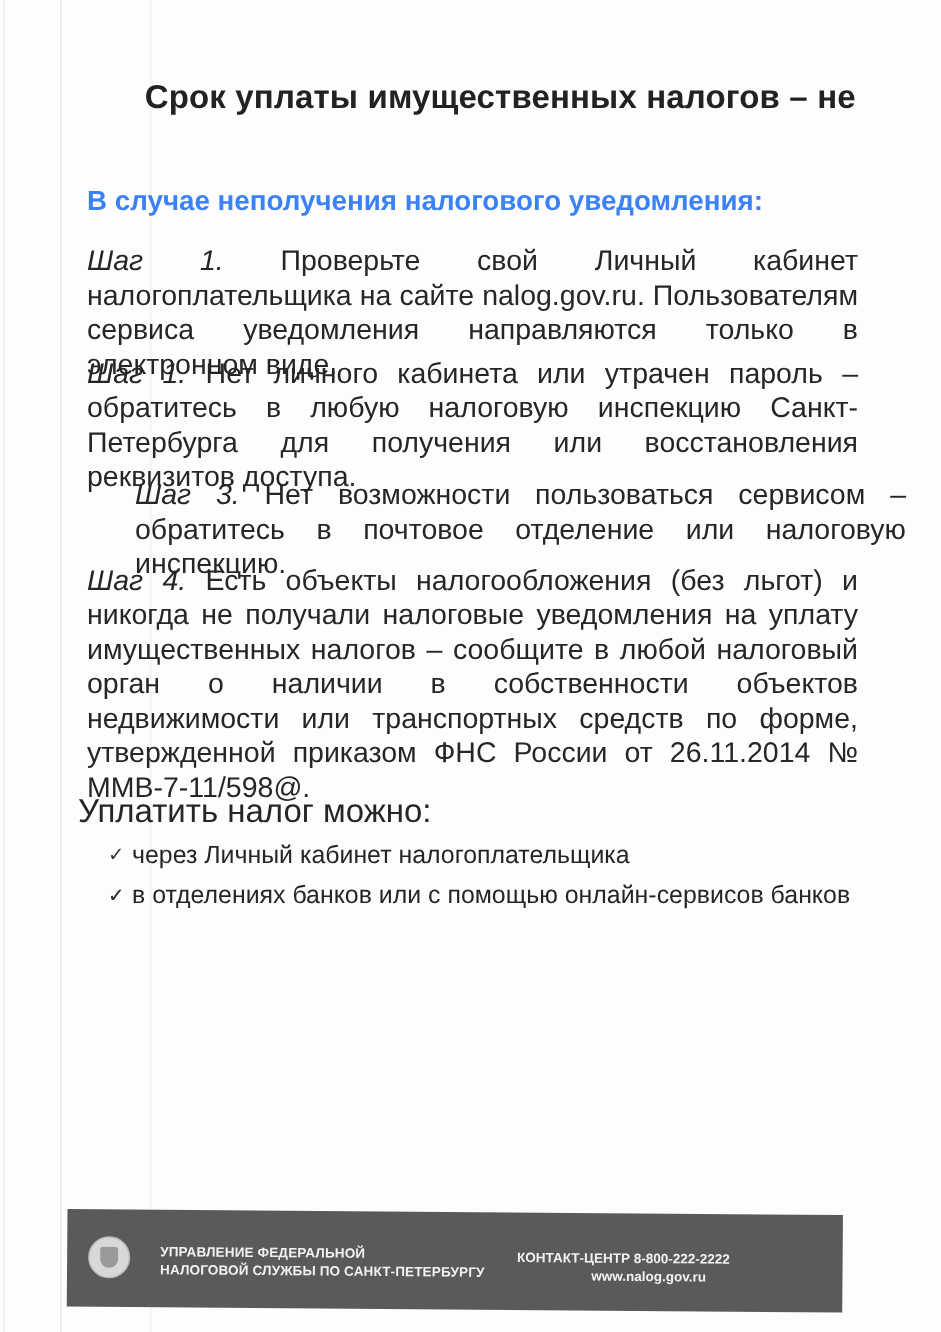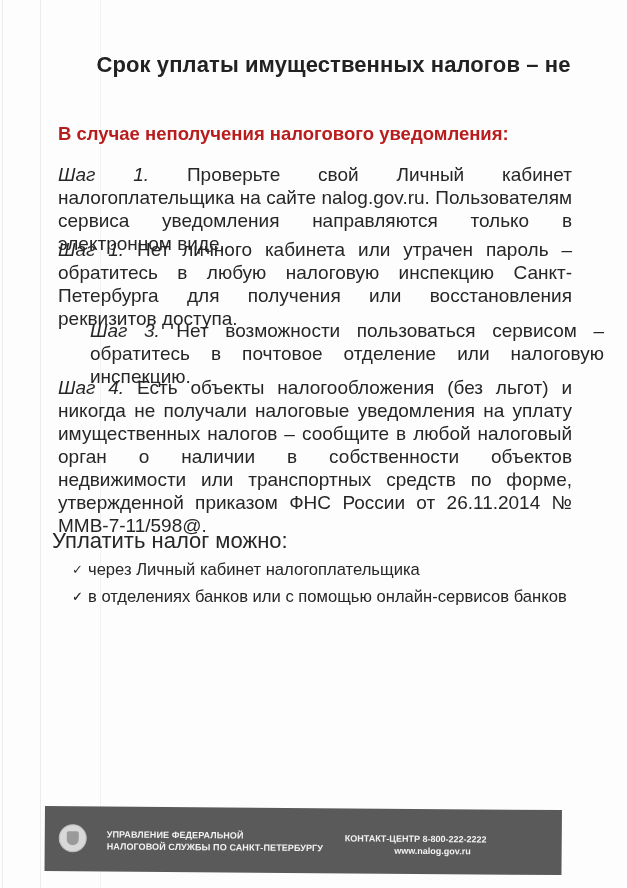--- a/index.html
+++ b/index.html
@@ -35,21 +35,21 @@
       letter-spacing: 0.1px;
       padding-left: 20px;
     }
     .subheading {
       position: absolute;
       left: 58px;
       top: 122px;
       font-weight: bold;
       font-size: 18.5px;
       line-height: 24px;
-      color: #b91c1c;
+      color: #3b82f6;
       white-space: nowrap;
     }
     .para {
       position: absolute;
       left: 58px;
       width: 514px;
       font-size: 19px;
       line-height: 23px;
       text-align: justify;
       color: #262626;

